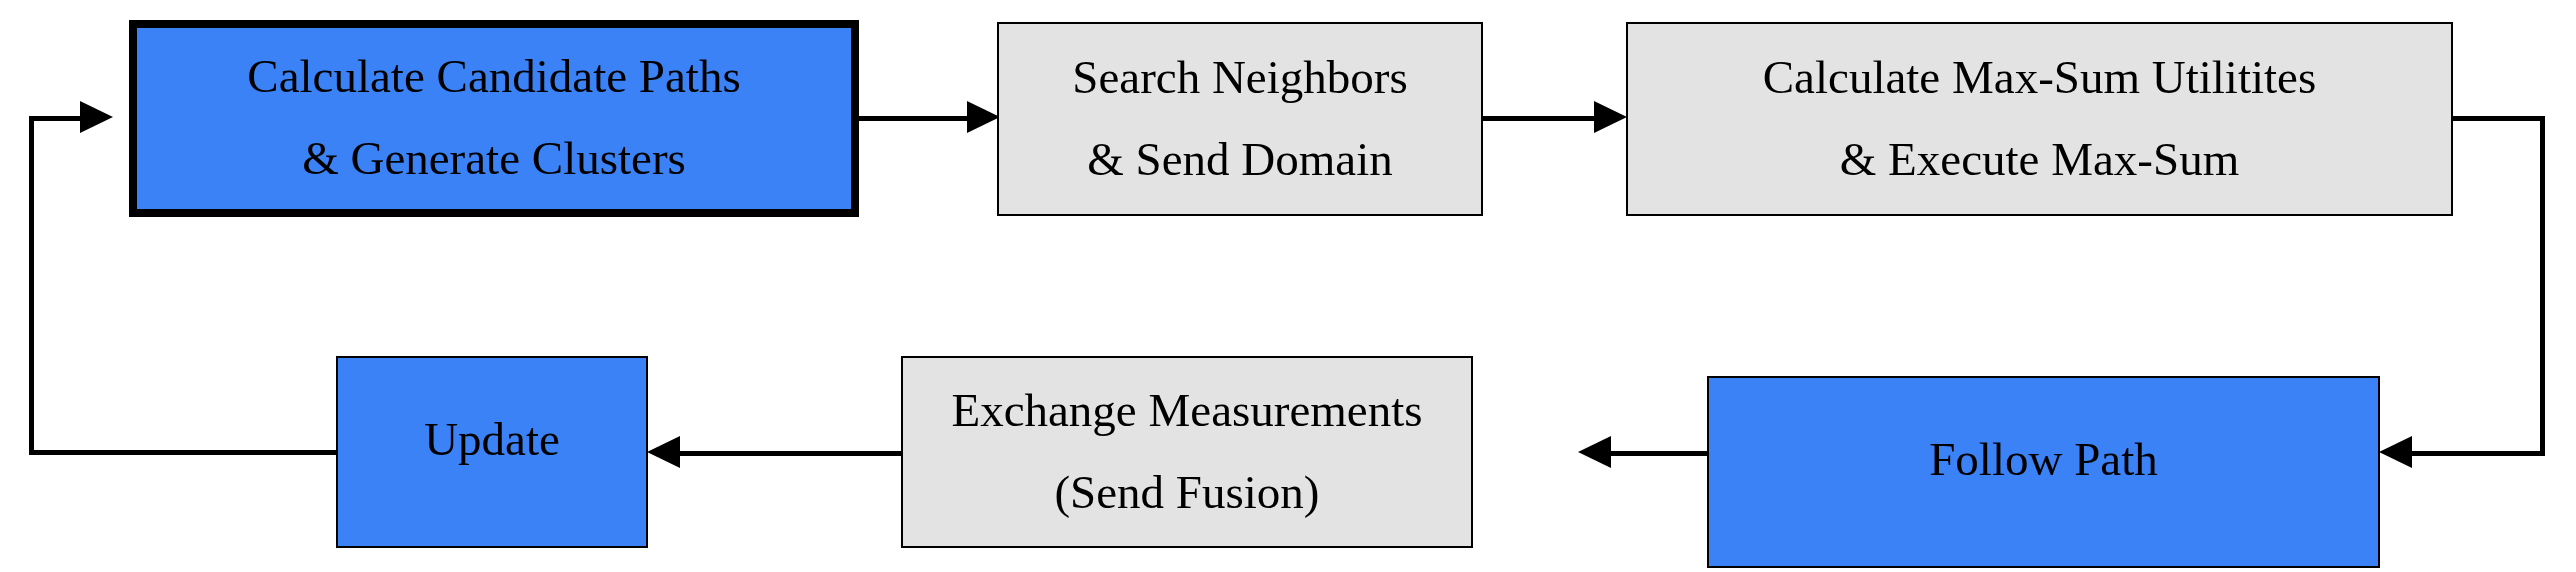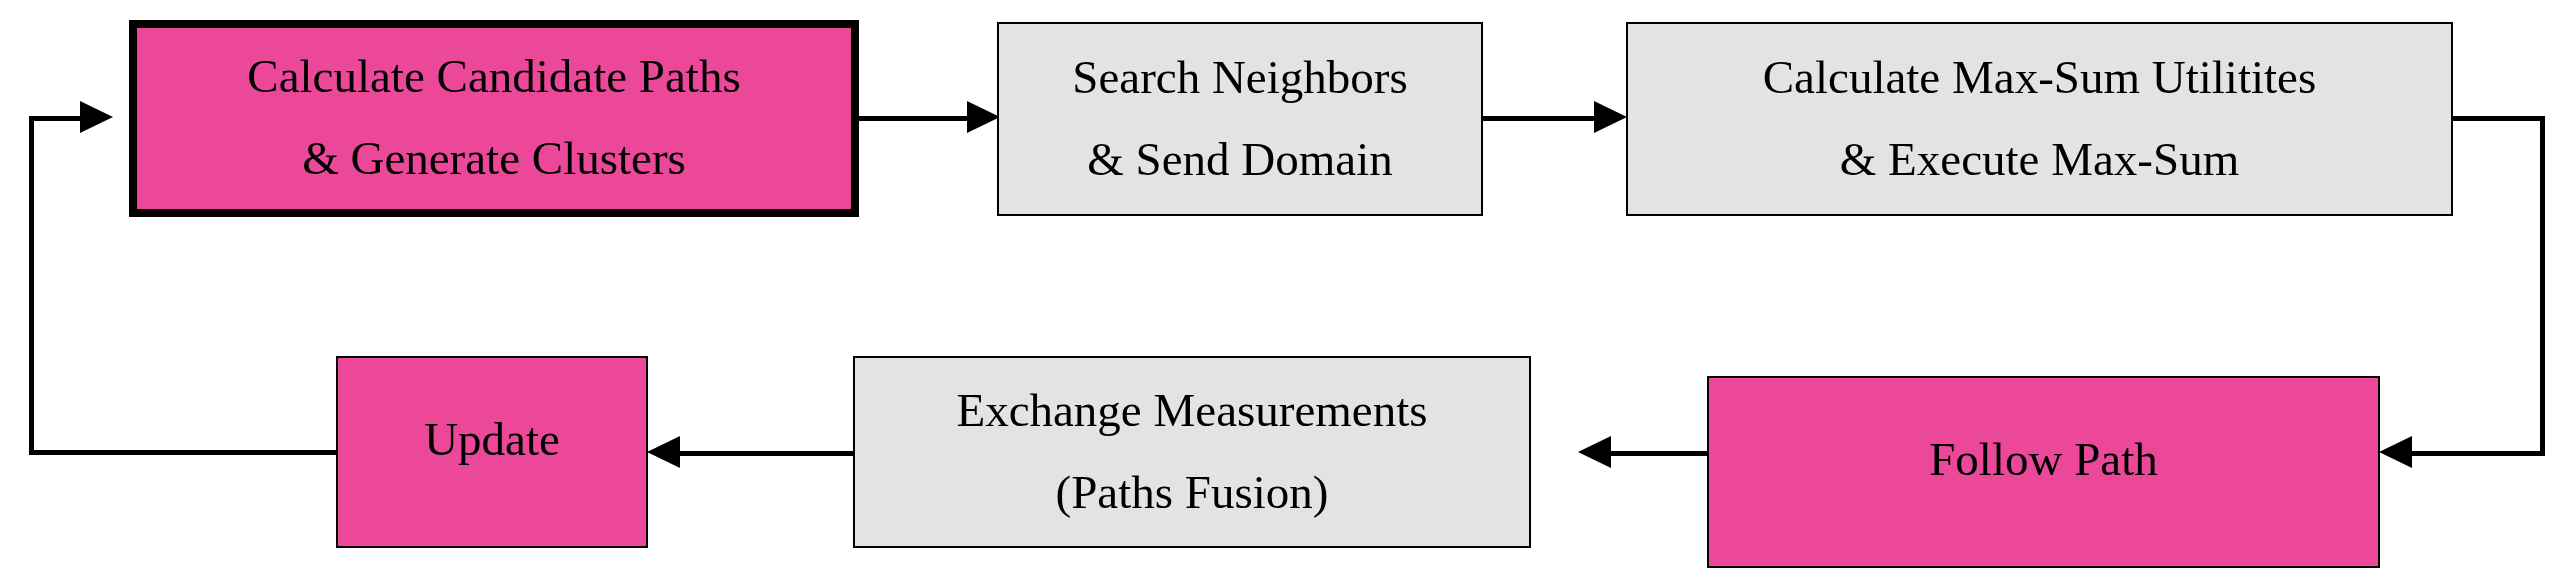--- a/index.html
+++ b/index.html
@@ -17,21 +17,21 @@
   }
   .node {
     position: absolute;
     box-sizing: border-box;
     display: flex;
     flex-direction: column;
     align-items: center;
     justify-content: center;
     text-align: center;
     color: #000000;
-    background: #ec4899;
+    background: #3b82f6;
     border: 2.9px solid #000000;
   }
   .node.filled {
     background: #e3e3e3;
   }
   .node.bold {
     border-width: 8.8px;
   }
   .node .line {
     display: block;
@@ -107,23 +107,23 @@
 
   <div class="node filled t48" style="left:997px; top:21.5px; width:486px; height:194px;">
     <span class="line l1">Search Neighbors</span>
     <span class="line l2">&amp; Send Domain</span>
   </div>
 
   <div class="node t48" style="left:1707px; top:376px; width:673px; height:192px;">
     <span class="line l1">Follow Path</span>
   </div>
 
-  <div class="node filled t48" style="left:853px; top:356px; width:678px; height:192px;">
+  <div class="node filled t48" style="left:901px; top:356px; width:572px; height:192px;">
     <span class="line l1">Exchange Measurements</span>
-    <span class="line l2">(Paths Fusion)</span>
+    <span class="line l2">(Send Fusion)</span>
   </div>
 
   <div class="node t48" style="left:336px; top:356px; width:312px; height:192px;text-align:center;">
     <span class="line l1">Update</span>
   </div>
 
 </div>
 
 
 </body></html>

